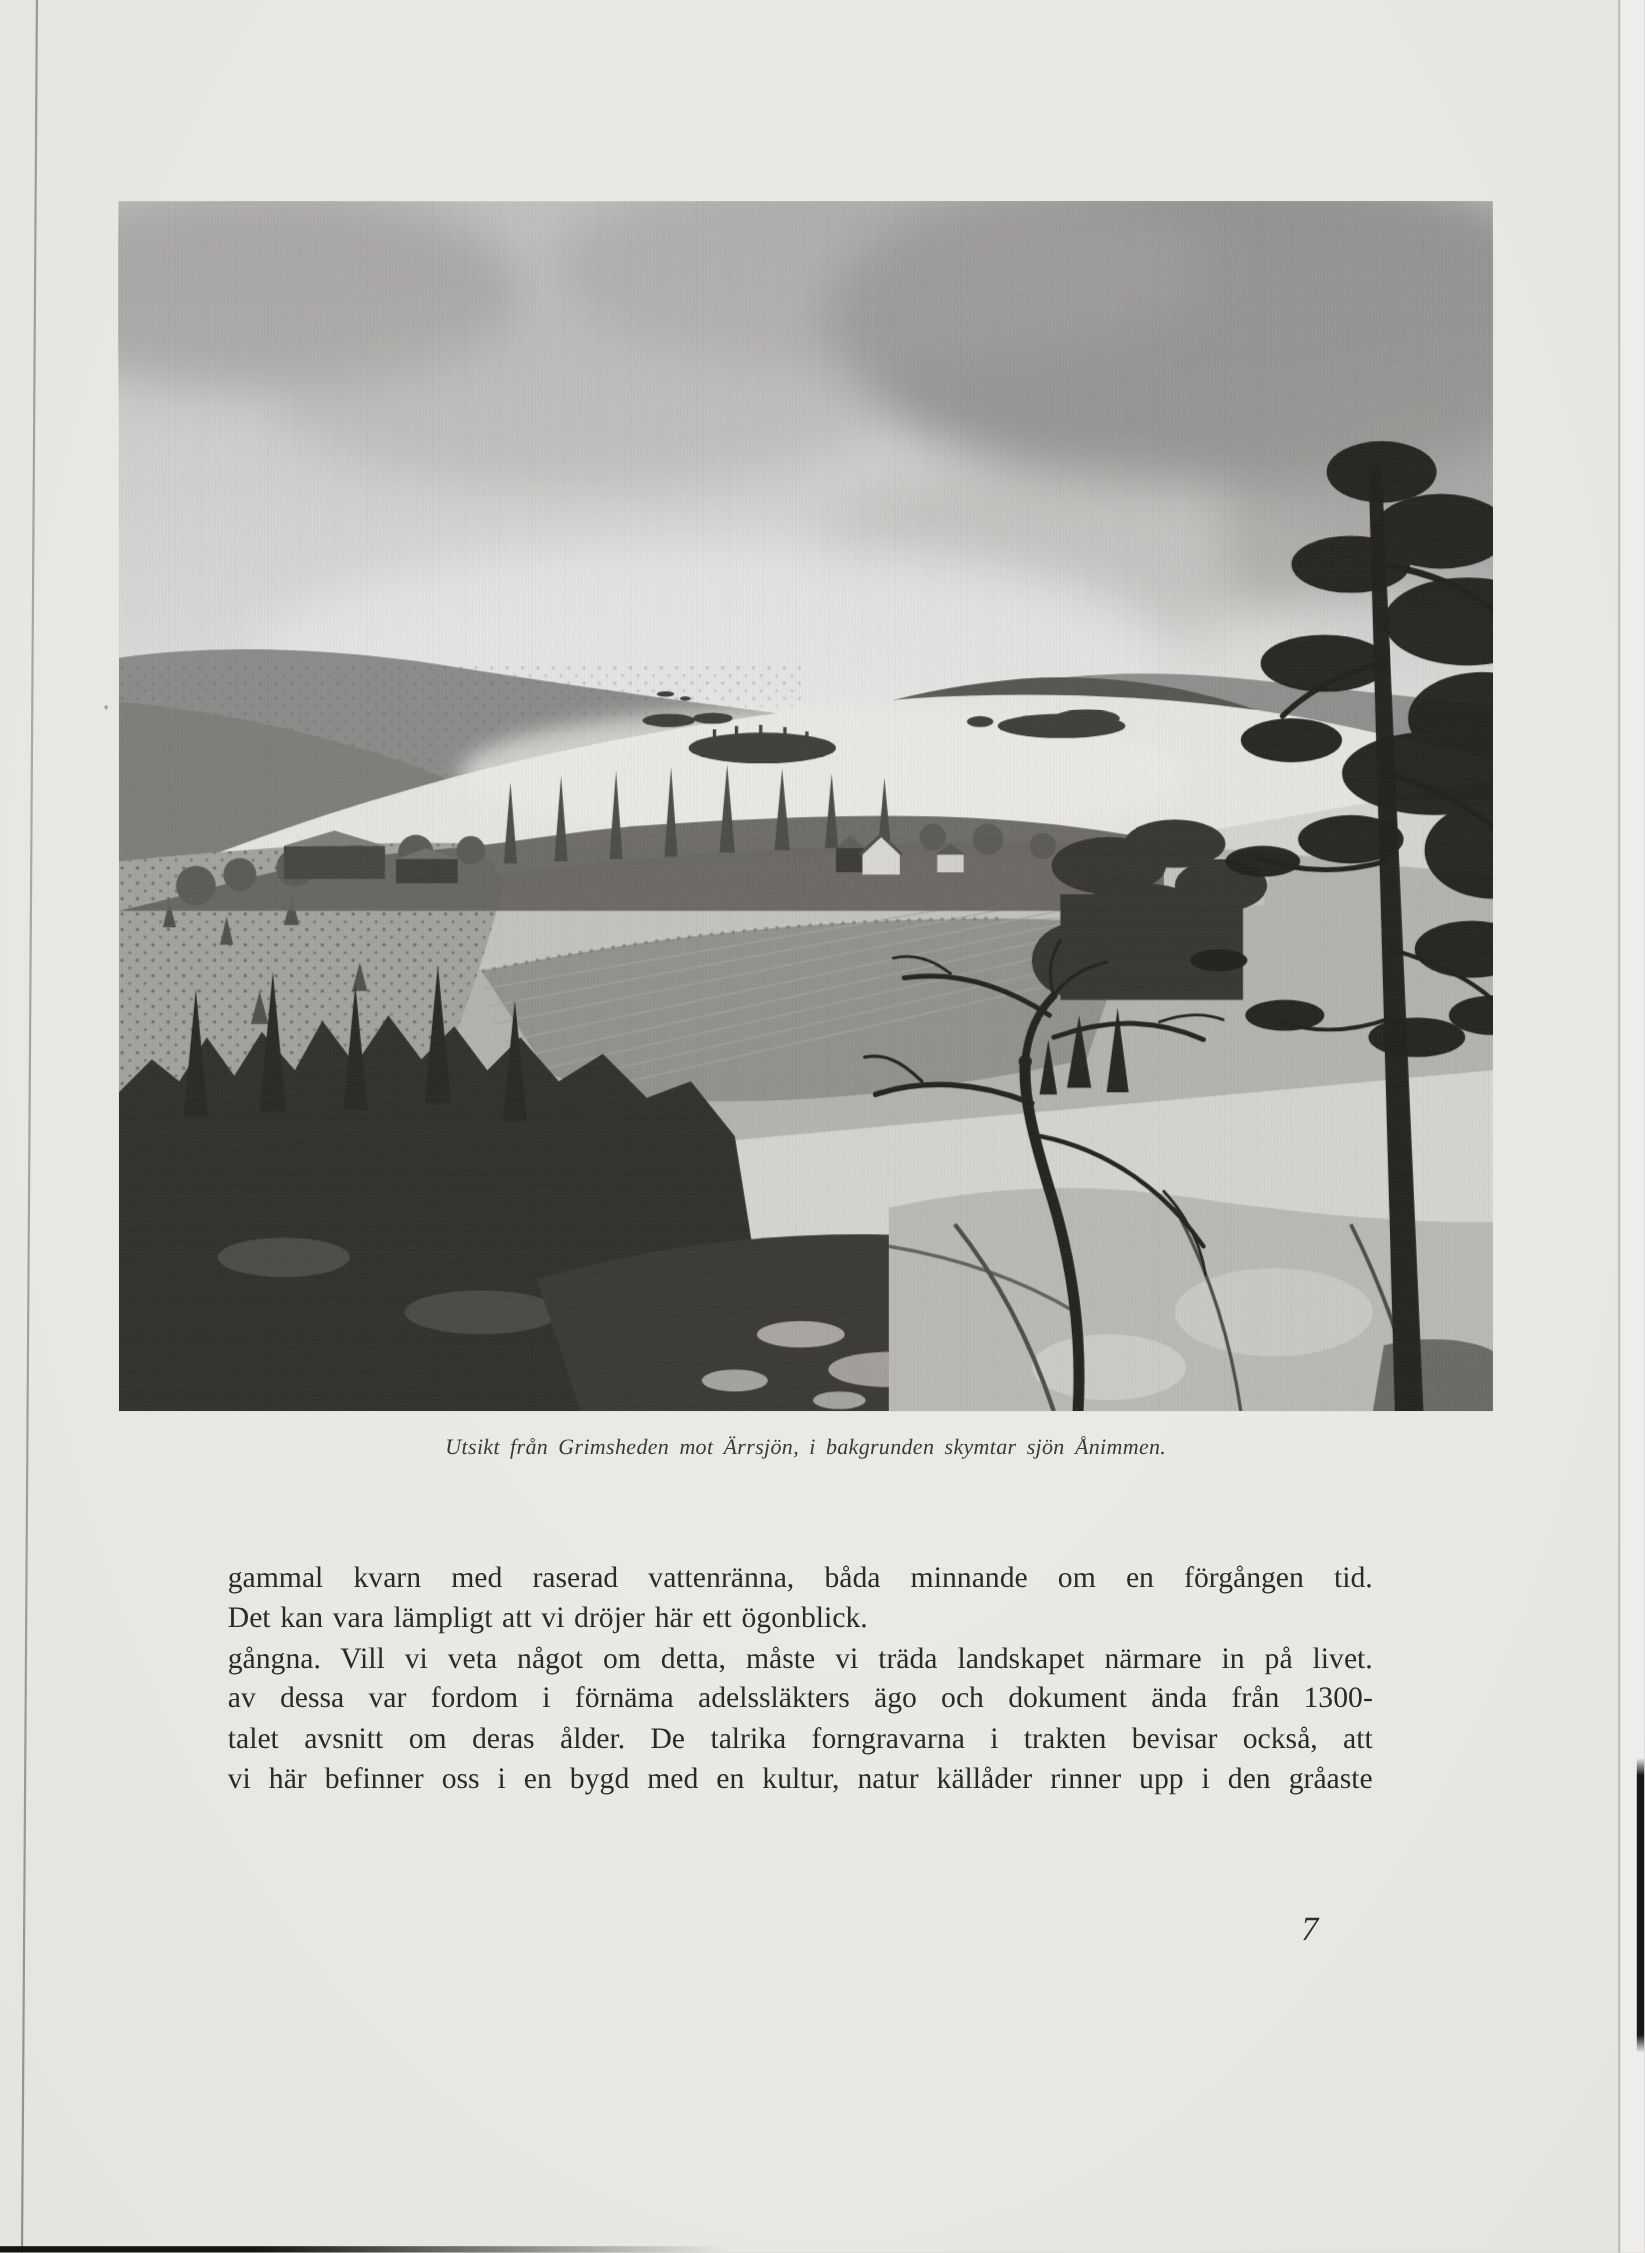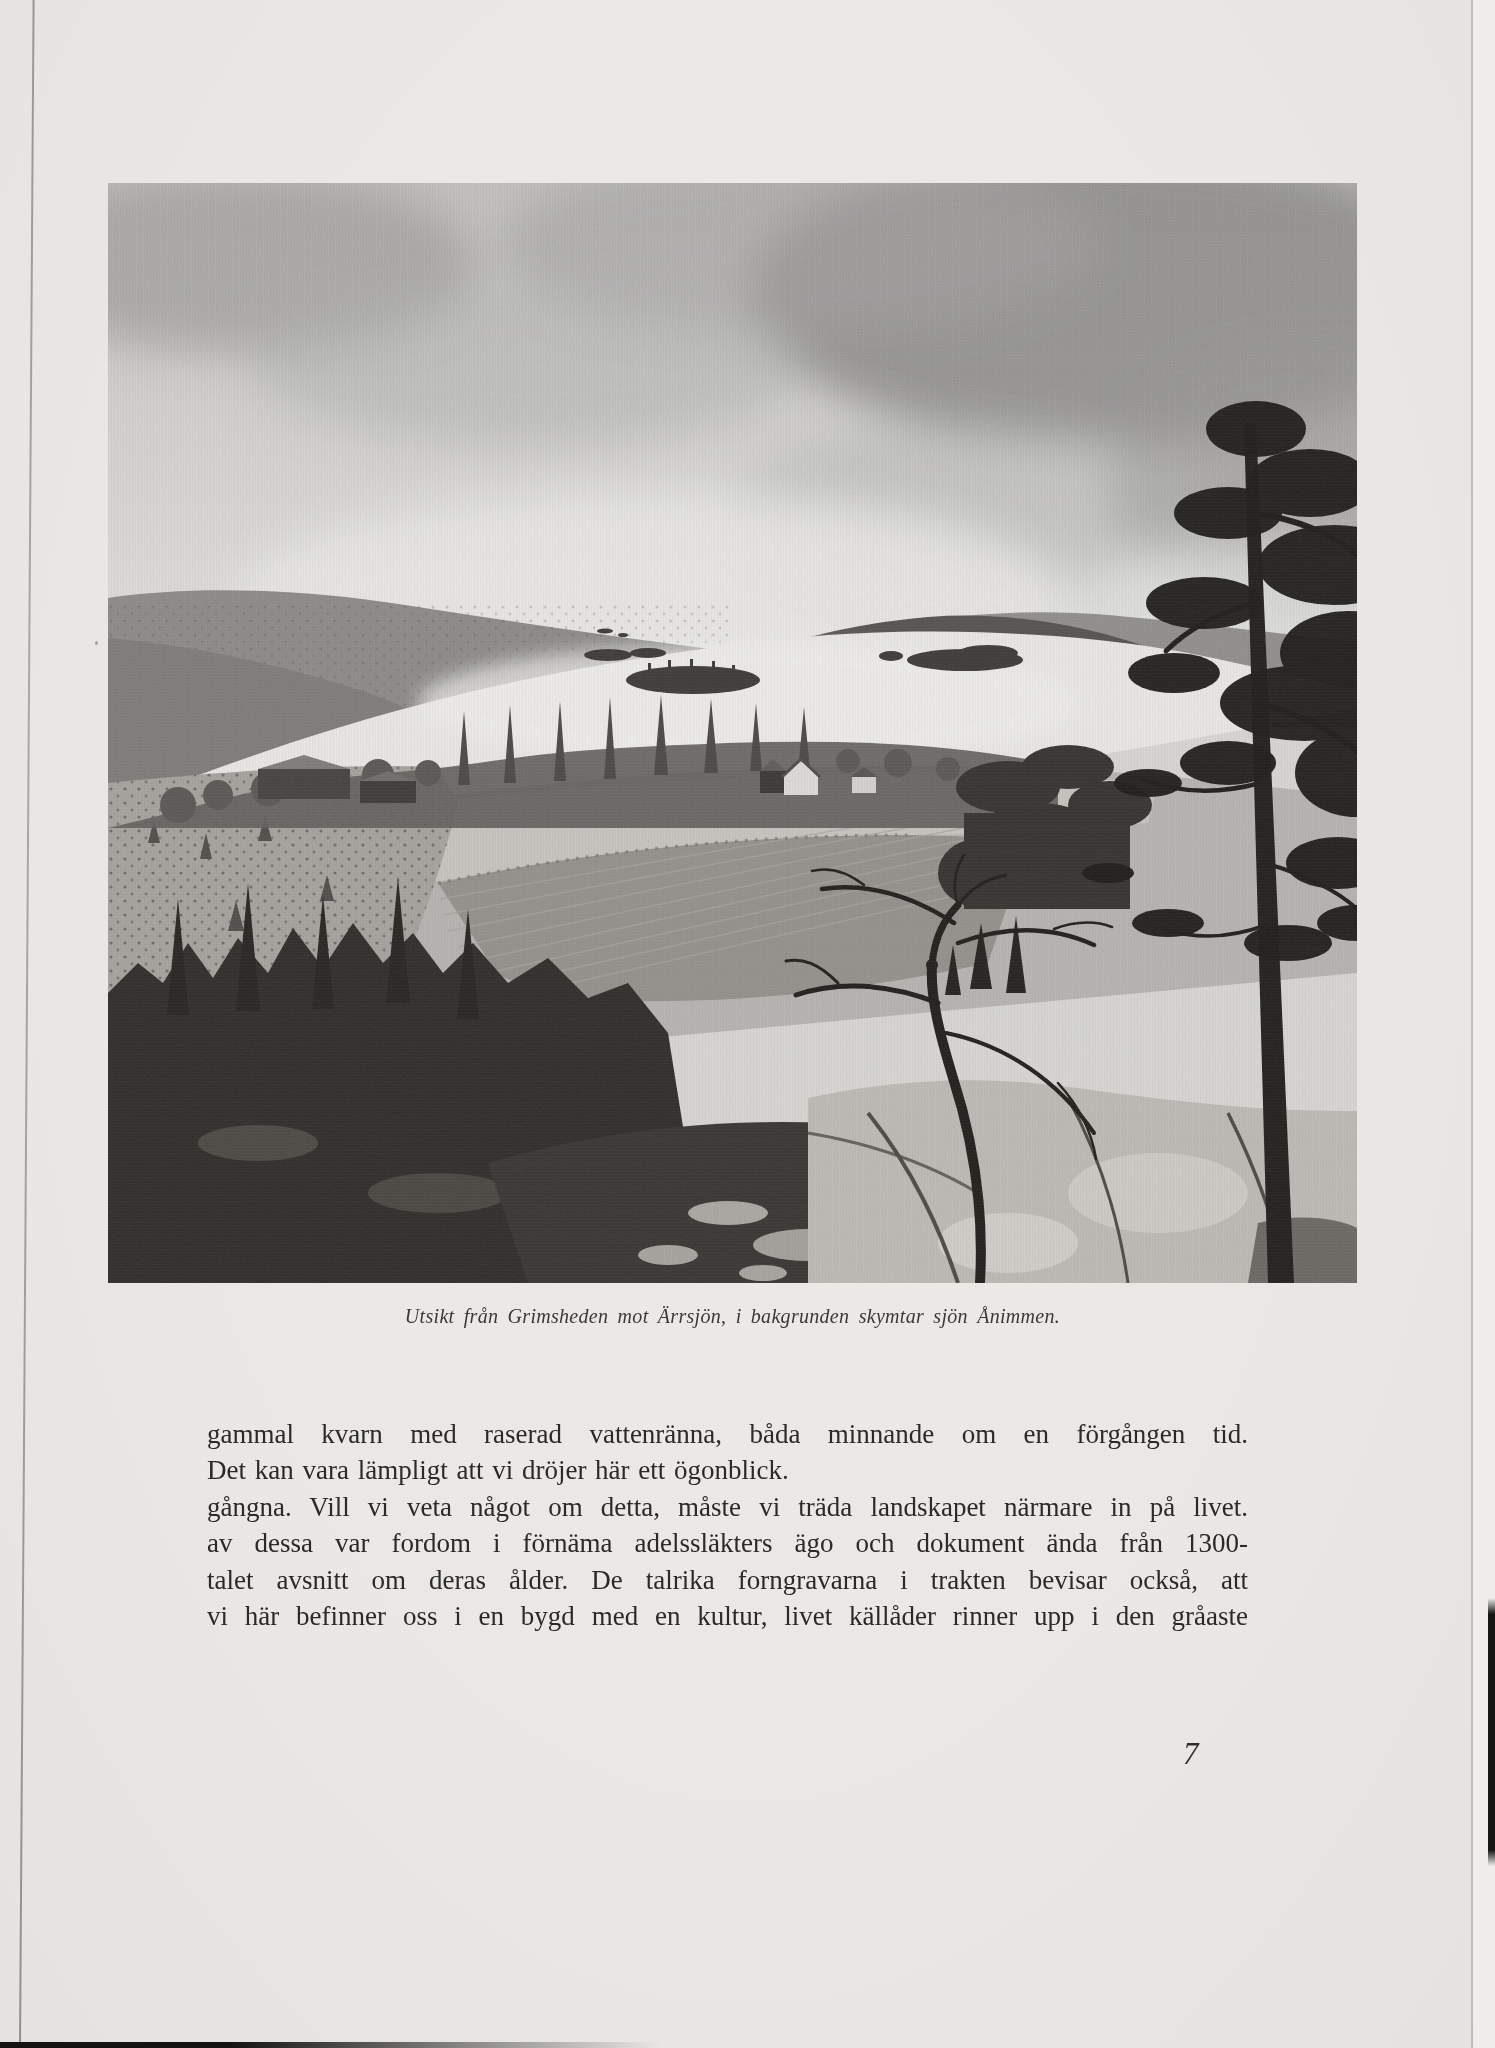--- a/index.html
+++ b/index.html
@@ -296,18 +296,18 @@
   </div>
 
   <div class="caption">Utsikt från Grimsheden mot Ärrsjön, i bakgrunden skymtar sjön Ånimmen.</div>
 
   <div class="bodytext">
     <div class="line">gammal kvarn med raserad vattenränna, båda minnande om en förgången tid.</div>
     <div class="line lastline">Det kan vara lämpligt att vi dröjer här ett ögonblick.</div>
     <div class="line">gångna. Vill vi veta något om detta, måste vi träda landskapet närmare in på livet.</div>
     <div class="line">av dessa var fordom i förnäma adelssläkters ägo och dokument ända från 1300-</div>
     <div class="line">talet avsnitt om deras ålder. De talrika forngravarna i trakten bevisar också, att</div>
-    <div class="line">vi här befinner oss i en bygd med en kultur, livet källåder rinner upp i den gråaste</div>
+    <div class="line">vi här befinner oss i en bygd med en kultur, natur källåder rinner upp i den gråaste</div>
   </div>
 
   <div class="pagenum">7</div>
 
 </div>
 
 </body></html>

